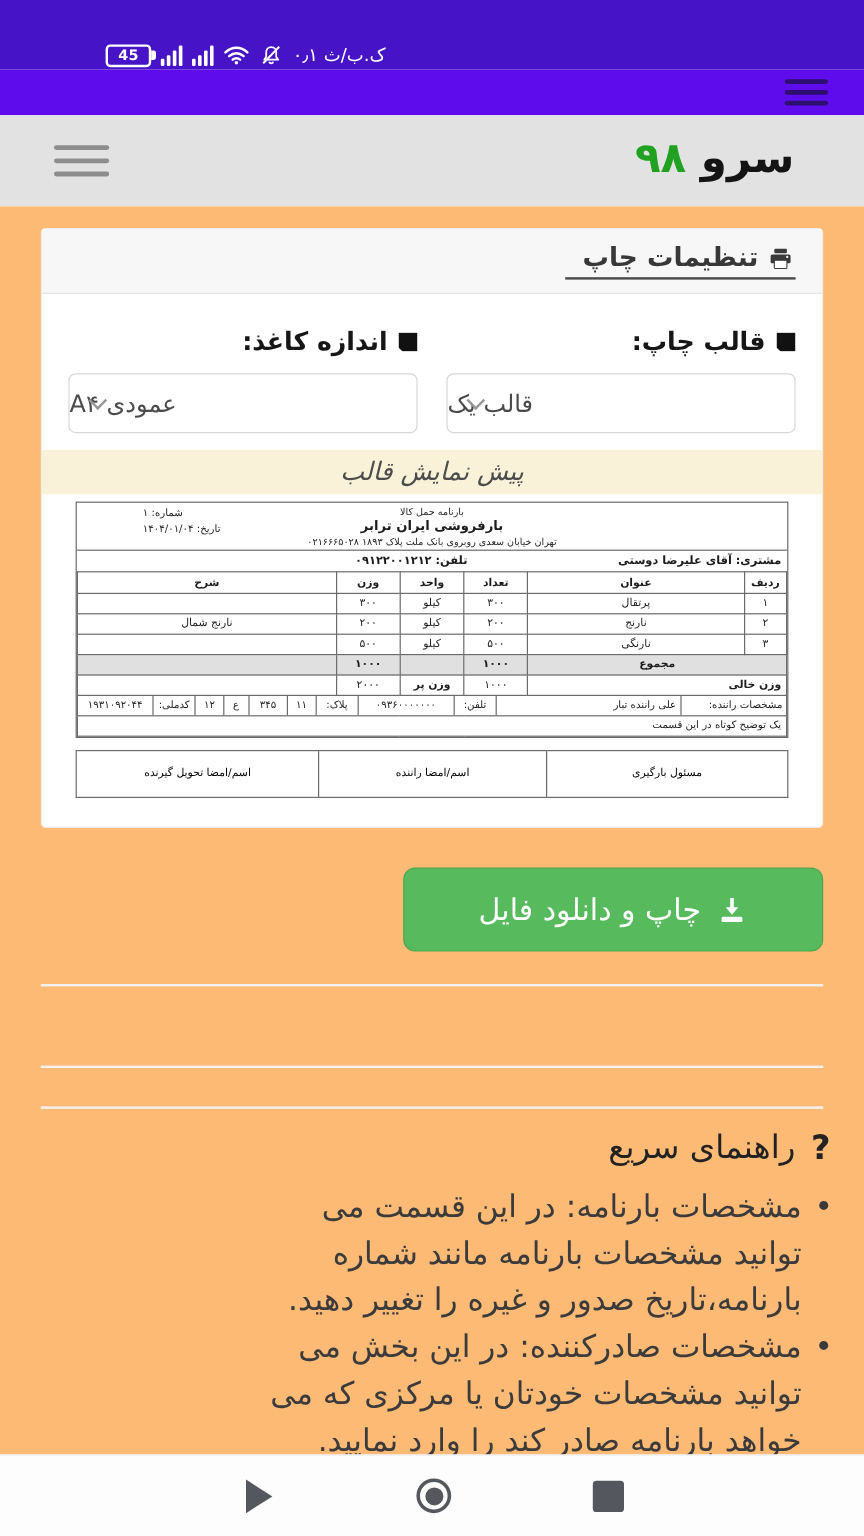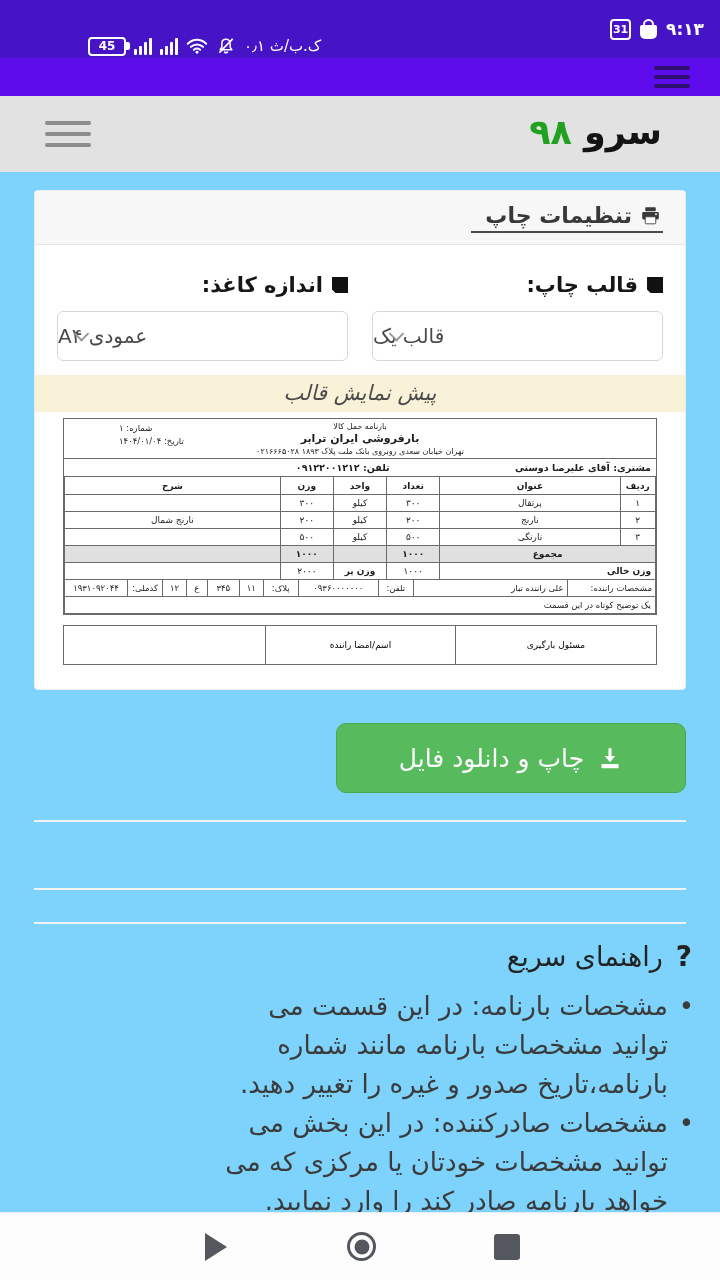--- a/index.html
+++ b/index.html
@@ -36,21 +36,21 @@
   .app-burger i { width:36px; height:4px; background:#2c0f6e; }
 
   
   .gray-header { position:absolute; top:96px; left:0; width:720px; height:76px; background:#e3e2e2; }
   .gray-burger { position:absolute; left:45px; top:24px; height:28px; gap:7px; }
   .gray-burger i { width:46px; height:4px; background:#8d8d8d; }
   .brand { position:absolute; right:58px; top:16px; font-size:35px; font-weight:bold; color:#141414; }
   .brand .green { color:#21a121; }
 
   
-  .page { position:absolute; top:172px; left:0; width:720px; bottom:0; background:#7dd3fc; }
+  .page { position:absolute; top:172px; left:0; width:720px; bottom:0; background:#fdba74; }
 
   
   .card { position:absolute; top:18px; left:34px; right:34px; height:500px; background:#fff;
           border:1px solid #ececec; border-radius:4px; }
   .card-header { height:54px; background:#f7f7f7; border-bottom:1px solid #e4e4e4;
                  display:flex; align-items:center; padding:0 22px; }
   .card-title-wrap { display:flex; align-items:center; gap:8px; border-bottom:2px solid #4a4a4a;
                      padding:0 2px 3px 14px; }
   .card-title { font-size:22px; font-weight:bold; color:#383838; }
   .fields { display:flex; padding:0 10px; }
@@ -165,25 +165,20 @@
     </span>
     <span>
       <svg width="20" height="20" viewBox="0 0 24 24" fill="none" stroke="#fff" stroke-width="1.8" stroke-linejoin="round">
         <path d="M12 4c-3 0-5 2.3-5 5.2v4.3L5 16.5h14L17 13.5V9.2C17 6.3 15 4 12 4z"></path>
         <path d="M10 18.5c.3 1 1 1.6 2 1.6s1.7-.6 2-1.6"></path>
         <path d="M4 20 20 3.5" stroke-width="2"></path>
       </svg>
     </span>
     <span class="net" dir="ltr">۰٫۱ ک.ب/ث</span>
   </div>
-  <div class="sb-right">
-    <span class="cal">31</span>
-    <span class="bag"></span>
-    <span class="time">۹:۱۳</span>
-  </div>
 </div>
 
 <div class="app-bar">
   <div class="burger app-burger">
       <i></i>
       <i></i>
       <i></i>
     </div>
 </div>
 
@@ -331,20 +326,21 @@
           </tr>
           <tr>
             <td colspan="6" class="note">یک توضیح کوتاه در این قسمت</td>
           </tr>
         </tbody>
           </table>
       </div>
       <div class="sig-row">
         <div>مسئول بارگیری</div>
         <div>اسم/امضا راننده</div>
+        <div>اسم/امضا تحویل گیرنده</div>
       </div>
     </div>
   </div>
 
   <button class="dl-btn">
     <span>
       <svg width="26" height="26" viewBox="0 0 24 24" fill="#fff">
         <path d="M10.6 3h2.8v7.2h3.4L12 16l-4.8-5.8h3.4z"></path>
         <rect x="4" y="17.5" width="16" height="4" rx="1"></rect>
       </svg>

